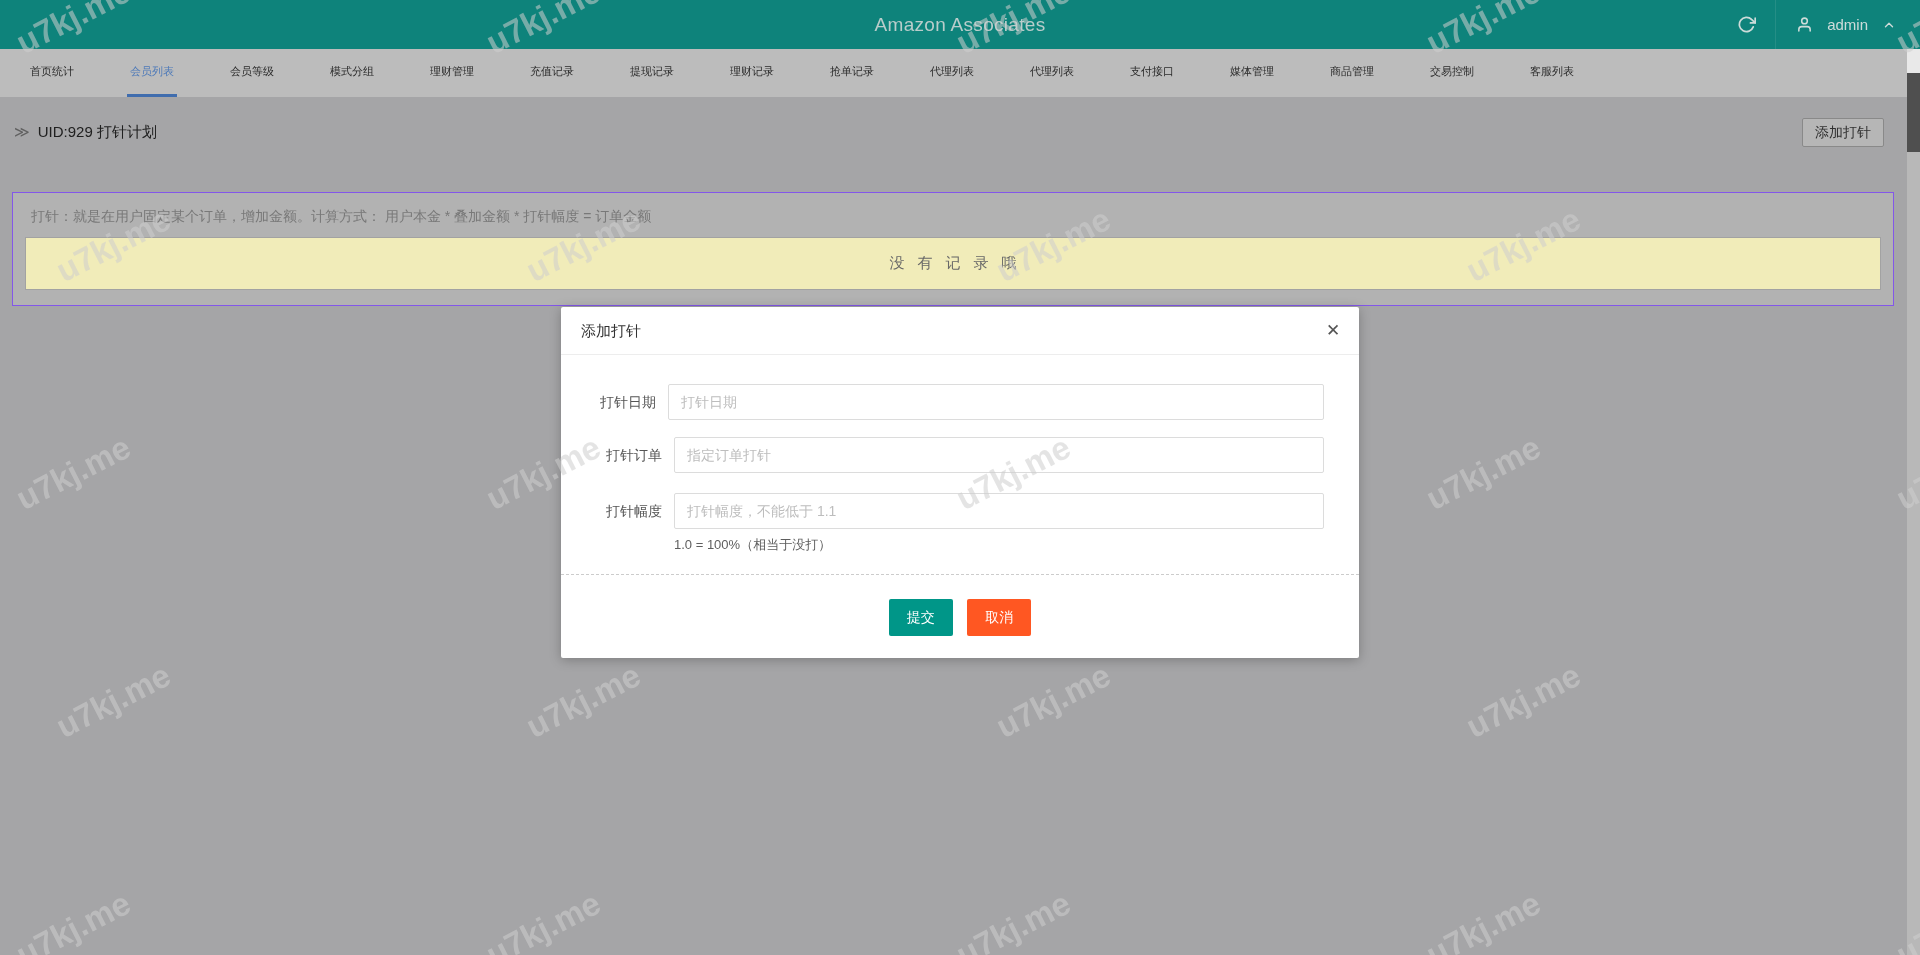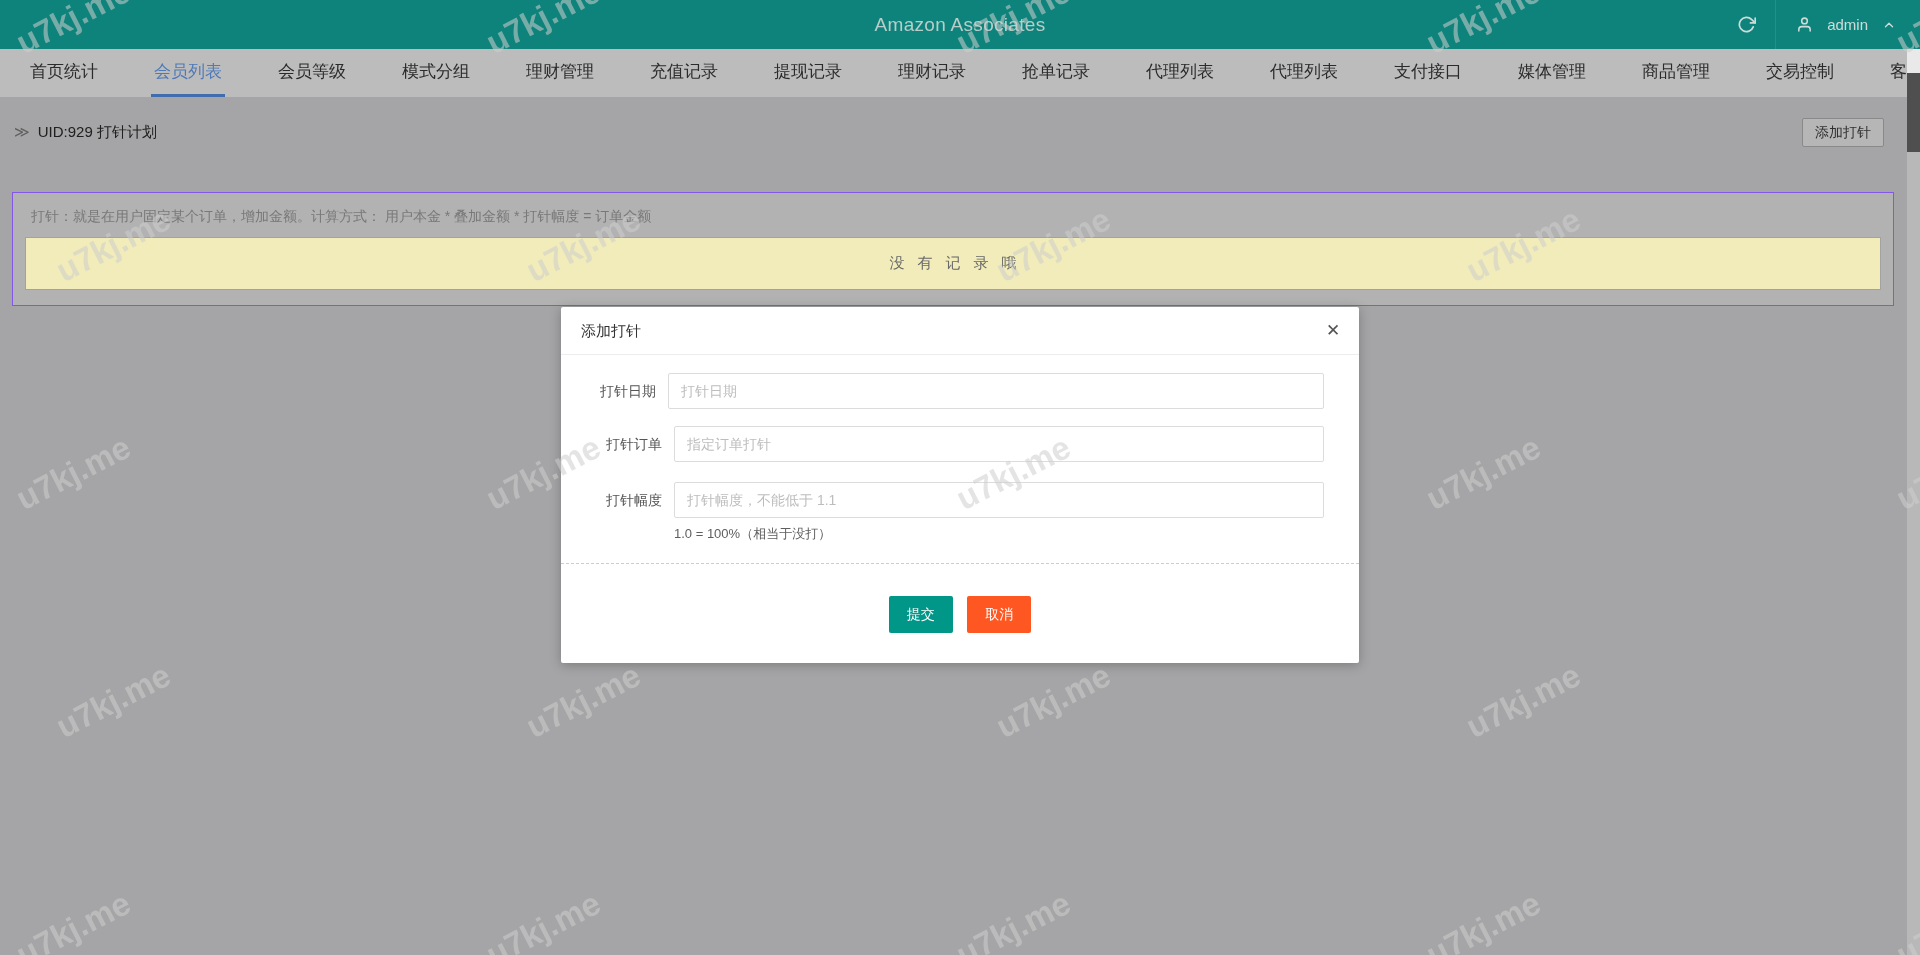--- a/index.html
+++ b/index.html
@@ -16,21 +16,21 @@
   
   .header{position:absolute;left:0;top:0;width:1920px;height:49px;background:var(--header-teal);display:flex;align-items:center;z-index:1;}
   .header-title{position:absolute;left:50%;transform:translateX(-50%);color:#c3d8d6;font-size:19px;letter-spacing:.3px;white-space:nowrap;}
   .header-right{margin-left:auto;display:flex;align-items:stretch;height:49px;}
   .refresh-btn{width:58px;display:flex;align-items:center;justify-content:center;cursor:pointer;}
   .user-menu{display:flex;align-items:center;gap:14px;padding:0 24px 0 20px;border-left:1px solid rgba(255,255,255,0.10);color:#d8e7e5;font-size:15px;cursor:pointer;}
   .hicon{display:inline-flex;}
 
   
   .navbar{position:absolute;left:0;top:49px;width:1920px;height:48px;background:#c7c7c7;display:flex;align-items:stretch;padding-left:27px;z-index:1;}
-  .tab{display:flex;align-items:center;margin-right:50px;padding:0 3px;font-size:17px;color:#2e2e2e;border-bottom:3px solid transparent;cursor:pointer;white-space:nowrap;}
+  .tab{display:flex;align-items:center;margin-right:50px;padding:0 3px;font-size:11px;color:#2e2e2e;border-bottom:3px solid transparent;cursor:pointer;white-space:nowrap;}
   .tab.active{color:var(--active-tab-blue);border-bottom-color:var(--underline-blue);}
 
   
   .crumb-row{position:absolute;left:0;top:112px;width:1907px;height:40px;display:flex;align-items:center;padding:0 23px 0 14px;z-index:1;}
   .crumb{display:flex;align-items:center;gap:8px;font-size:15px;color:#222;}
   .crumb-arrow{color:#666;font-size:15px;}
   .add-btn{margin-left:auto;height:29px;line-height:27px;padding:0 12px;background:#c0c0c0;border:1px solid #919191;border-radius:2px;font-size:14px;color:#333;cursor:pointer;}
 
   
   .card{position:absolute;left:12px;top:192px;width:1882px;height:114px;background:#bcbcbc;border:1px solid #8b5cf6;z-index:1;}
@@ -38,30 +38,30 @@
   .empty-band{margin:0 12px;height:53px;background:#fef9c3;border:1px solid #ababab;display:flex;align-items:center;justify-content:center;font-size:15px;color:#6e6e6e;letter-spacing:13px;text-indent:13px;}
 
   
   .overlay{position:absolute;left:0;top:0;width:1920px;height:955px;background:rgba(0,0,0,0.05);z-index:5;}
 
   
   .modal{position:absolute;left:561px;top:307px;width:798px;background:#ffffff;border-radius:2px;box-shadow:0 2px 12px rgba(0,0,0,0.25);z-index:20;}
   .modal-header{position:relative;height:48px;line-height:48px;padding:0 20px;font-size:15px;color:#333;border-bottom:1px solid #ededed;}
   .modal-close{position:absolute;right:0;top:0;width:52px;height:48px;line-height:48px;text-align:center;font-size:17px;color:#555;cursor:pointer;}
   .modal-body{padding:18px 35px 14px 0;}
-  .form-row{display:flex;margin-bottom:17px;}
+  .form-row{display:flex;margin-bottom:17px;margin-top:11px;}
   .form-row.has-helper{margin-bottom:20px;padding-left:6px;}
   .form-row:last-child{margin-bottom:6px;}
   .form-label{flex:0 0 107px;padding-right:12px;text-align:right;font-size:14px;color:#555;line-height:36px;white-space:nowrap;}
   .form-control{flex:1;}
   .form-control input{width:100%;height:36px;border:1px solid #dcdcdc;border-radius:2px;padding:0 12px;font-size:14px;color:#333;outline:none;font-family:inherit;background:#fff;}
   .form-control input::placeholder{color:#bdbdbd;}
   .helper{margin-top:7px;font-size:13px;color:#5e5e5e;}
   .modal-footer{border-top:1px dashed #cccccc;padding:20px 0 18px 0;text-align:center;}
-  .btn{display:inline-block;height:37px;line-height:37px;padding:0 18px;margin:12px 5px;border:none;border-radius:2px;font-size:14px;color:#fff;cursor:pointer;font-family:inherit;}
+  .btn{display:inline-block;height:37px;line-height:37px;padding:0 18px;margin:4px 5px;border:none;border-radius:2px;font-size:14px;color:#fff;cursor:pointer;font-family:inherit;}
   .btn-submit{background:var(--submit-teal);}
   .btn-cancel{background:var(--cancel-orange);}
 
   
   .scrollbar{position:absolute;right:0;top:49px;width:13px;height:906px;background:#b8b8b8;z-index:6;}
   .scroll-cap{position:absolute;left:0;top:0;width:13px;height:24px;background:#e9e9e9;}
   .scroll-thumb{position:absolute;left:0;top:24px;width:13px;height:79px;background:#4f4f4f;}
 
   
   .watermarks{position:absolute;left:0;top:0;width:1920px;height:955px;pointer-events:none;z-index:30;overflow:hidden;}

